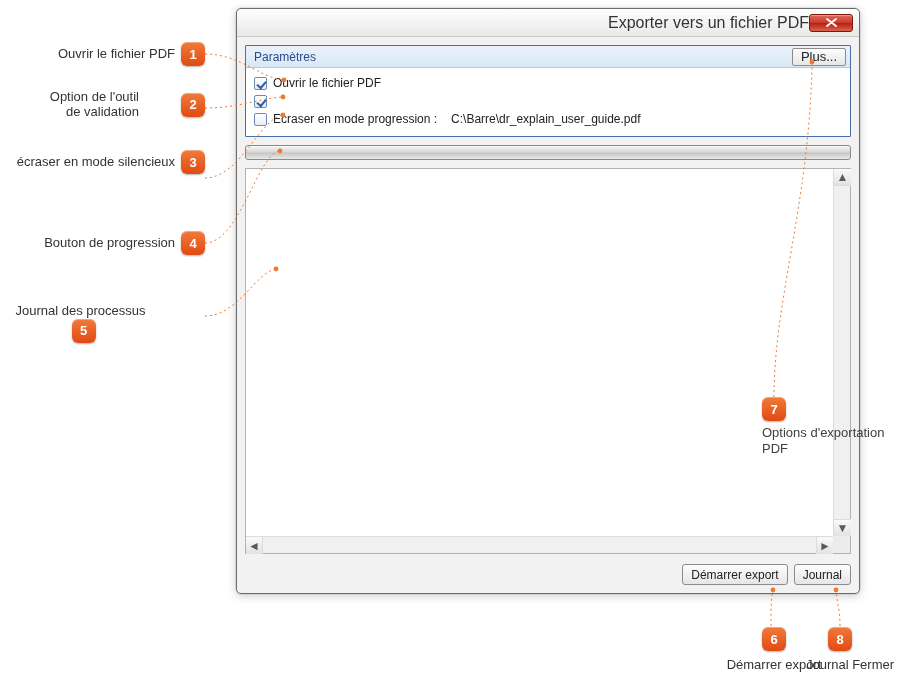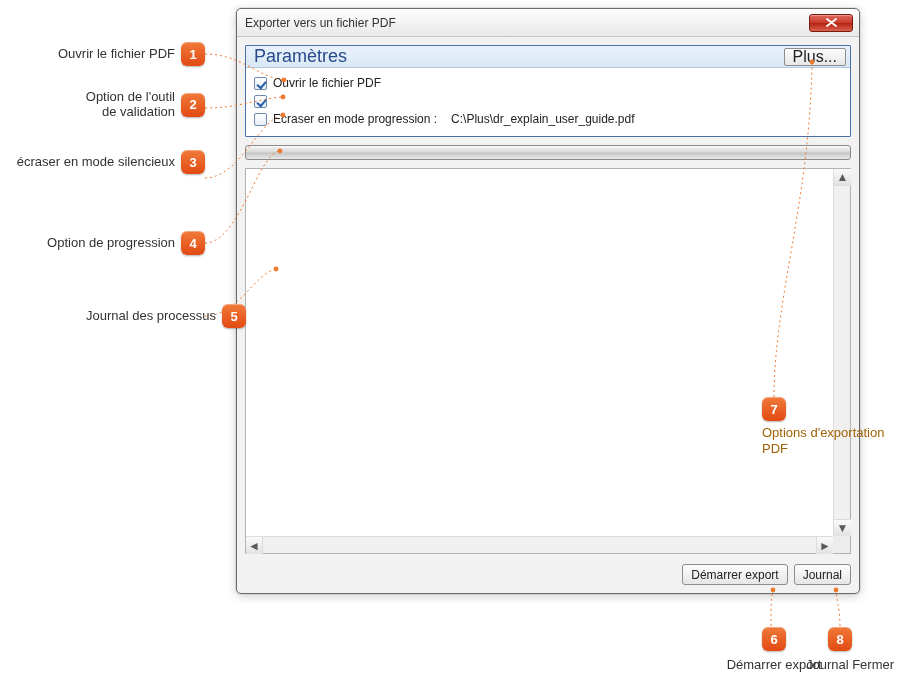--- a/index.html
+++ b/index.html
@@ -30,21 +30,22 @@
     background: linear-gradient(#fdfdfd, #e9e9e9);
     border-bottom: 1px solid #c8c8c8;
     border-radius: 5px 5px 0 0;
     display: flex;
     align-items: center;
     padding: 0 6px 0 8px;
   }
   .titlebar .title {
     flex: 1;
     color: #333;
-    font-size: 12px;
+    font-size: 16px;
+    text-align: right;
   }
   .close-btn {
     width: 44px;
     height: 18px;
     background: linear-gradient(#e26a5f, #c83b2a 48%, #b52312 52%, #d9624f);
     border: 1px solid #7a1a0d;
     border-radius: 3px;
     display: flex;
     align-items: center;
     justify-content: center;
@@ -71,29 +72,29 @@
     display: flex;
     align-items: center;
     background: linear-gradient(#eaf2fb, #d9e8f6);
     border-bottom: 1px solid #b6c8e0;
     height: 22px;
     padding: 0 4px 0 8px;
   }
   .params-header .label {
     flex: 1;
     color: #2a4a8c;
-    font-size: 18px;
+    font-size: 12px;
   }
   .plus-btn {
     height: 18px;
     padding: 0 8px;
     background: linear-gradient(#fdfdfd, #e6e6e6);
     border: 1px solid #8c8c8c;
     border-radius: 2px;
-    font-size: 16px;
+    font-size: 13px;
     color: #222;
     display: flex;
     align-items: center;
     cursor: default;
   }
   .params-body {
     padding: 6px 8px 8px 8px;
   }
   .chk-row {
     display: flex;
@@ -235,21 +236,21 @@
   }
 
   .callout-right {
     position:absolute;
     width: 128px;
   }
   .callout-right .marker { margin: 0 0 4px 0; }
   .callout-right .text {
     text-align:left;
     font-size:13px;
-    color:#a16207;
+    color:#404040;
     line-height:1.2;
   }
 </style>
 </head>
 <body>
 
 <div class="dialog">
   <div class="titlebar">
     <span class="title">Exporter vers un fichier PDF</span>
     <div class="close-btn">
@@ -269,21 +270,21 @@
         <div class="chk-row">
           <div class="chk checked"></div>
           <span>Ouvrir le fichier PDF</span>
         </div>
         <div class="chk-row">
           <div class="chk checked"></div>
         </div>
         <div class="chk-row">
           <div class="chk"></div>
           <span>Ecraser en mode progression :</span>
-          <span class="path">C:\Plus\dr_explain_user_guide.pdf</span>
+          <span class="path">C:\Barre\dr_explain_user_guide.pdf</span>
         </div>
       </div>
     </div>
 
     <div class="progress"></div>
 
     <div class="log-panel">
       <div class="log-vscroll">
         <div class="scroll-arrow up">▲</div>
         <div class="scroll-arrow down">▼</div>
@@ -324,36 +325,36 @@
   <path d="M774 397 C 774 300, 810 200, 812 62" stroke="#ef7a2f" stroke-width="1" stroke-dasharray="2 3" fill="none" marker-end="url(#dot)"></path>
 
   <path d="M840 626 C 840 608, 836 598, 836 590" stroke="#ef7a2f" stroke-width="1" stroke-dasharray="2 3" fill="none" marker-end="url(#dot)"></path>
 </svg>
 
 <div class="callout left" style="left:0px; top:42px; width:205px; justify-content:flex-end;">
   <span class="text">Ouvrir le fichier PDF</span>
   <div class="marker">1</div>
 </div>
 
-<div class="callout left" style="left:0px; top:90px; width:205px; justify-content:flex-end; align-items:center;">
+<div class="callout left" style="left:0px; top:90px; width:205px; justify-content:flex-end; align-items:center;gap:36px;">
   <span class="text multiline"><span>Option de l'outil</span><br><span>de validation</span></span>
   <div class="marker">2</div>
 </div>
 
 <div class="callout left" style="left:0px; top:150px; width:205px; justify-content:flex-end;">
   <span class="text">écraser en mode silencieux</span>
   <div class="marker">3</div>
 </div>
 
 <div class="callout left" style="left:0px; top:231px; width:205px; justify-content:flex-end;">
-  <span class="text">Option de progression</span>
+  <span class="text">Bouton de progression</span>
   <div class="marker">4</div>
 </div>
 
-<div class="callout left" style="left:0px; top:304px; width:246px; justify-content:flex-end;">
+<div class="callout left" style="left:0px; top:304px; width:167px; justify-content:flex-end;flex-direction:column;">
   <span class="text">Journal des processus</span>
   <div class="marker">5</div>
 </div>
 
 <div class="callout-right" style="left:762px; top:397px;">
   <div class="marker">7</div>
   <div class="text">Options d'exportation PDF</div>
 </div>
 
 <div class="callout-bottom" style="left:704px; top:627px;">

